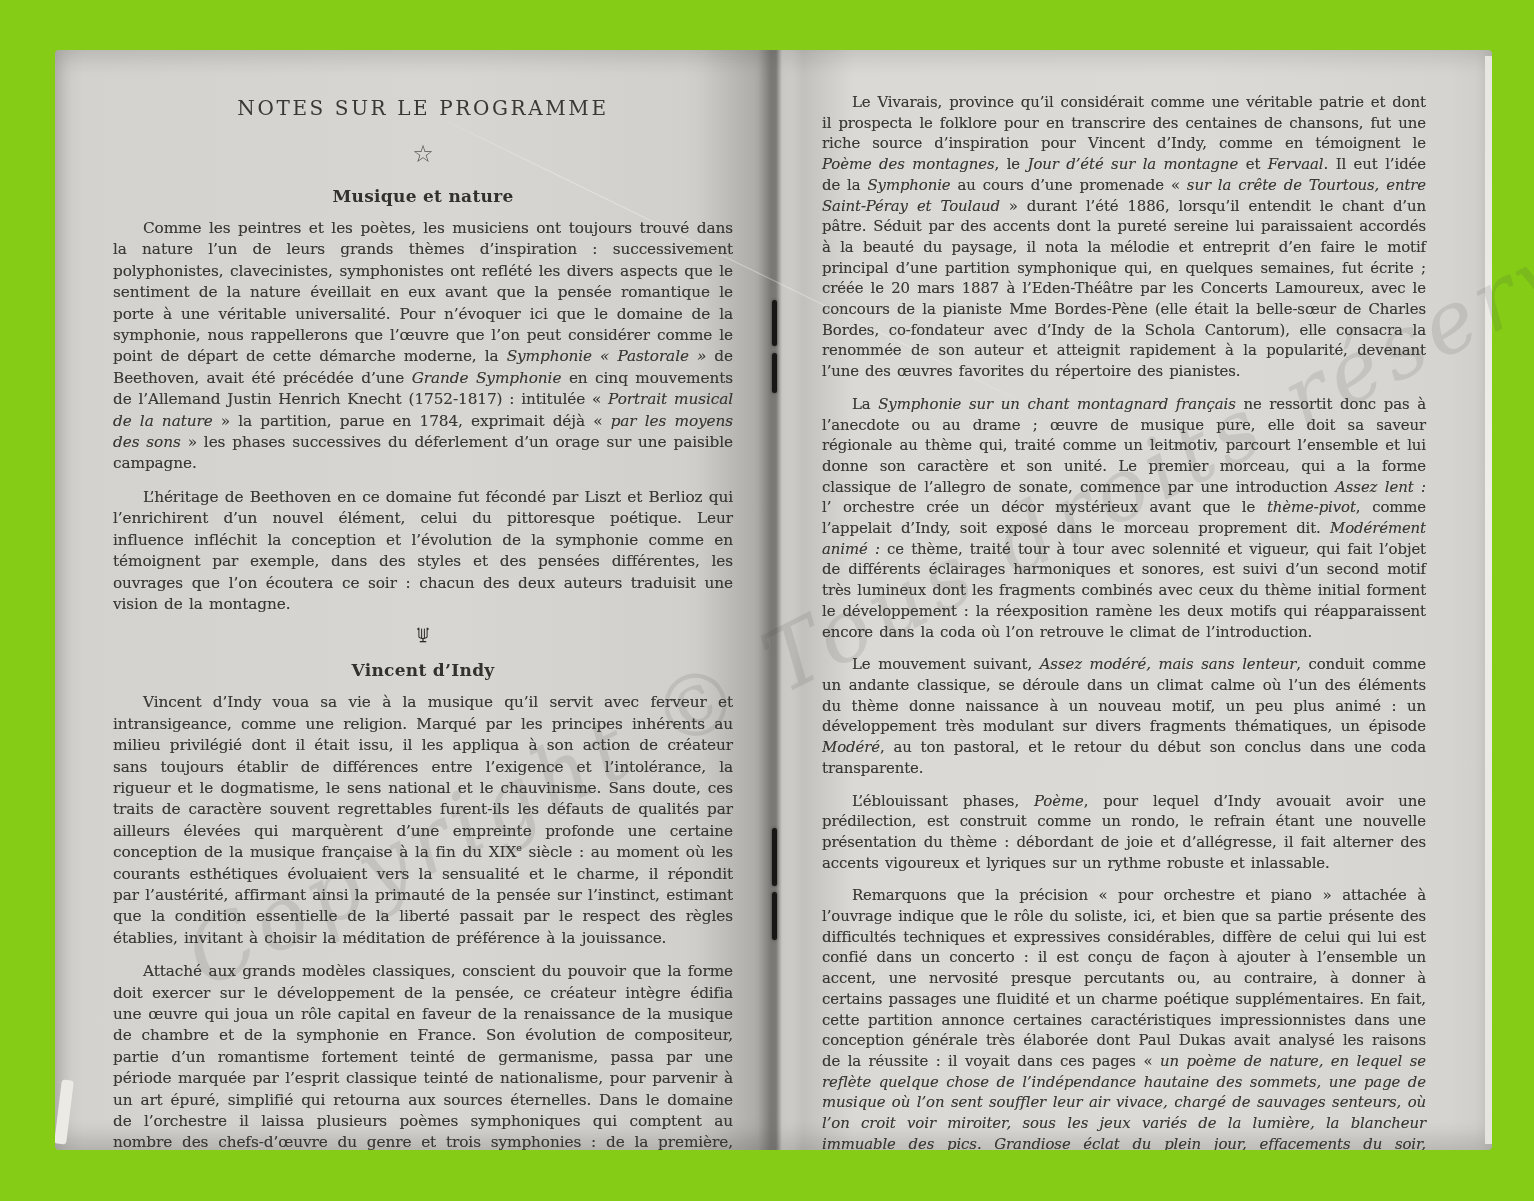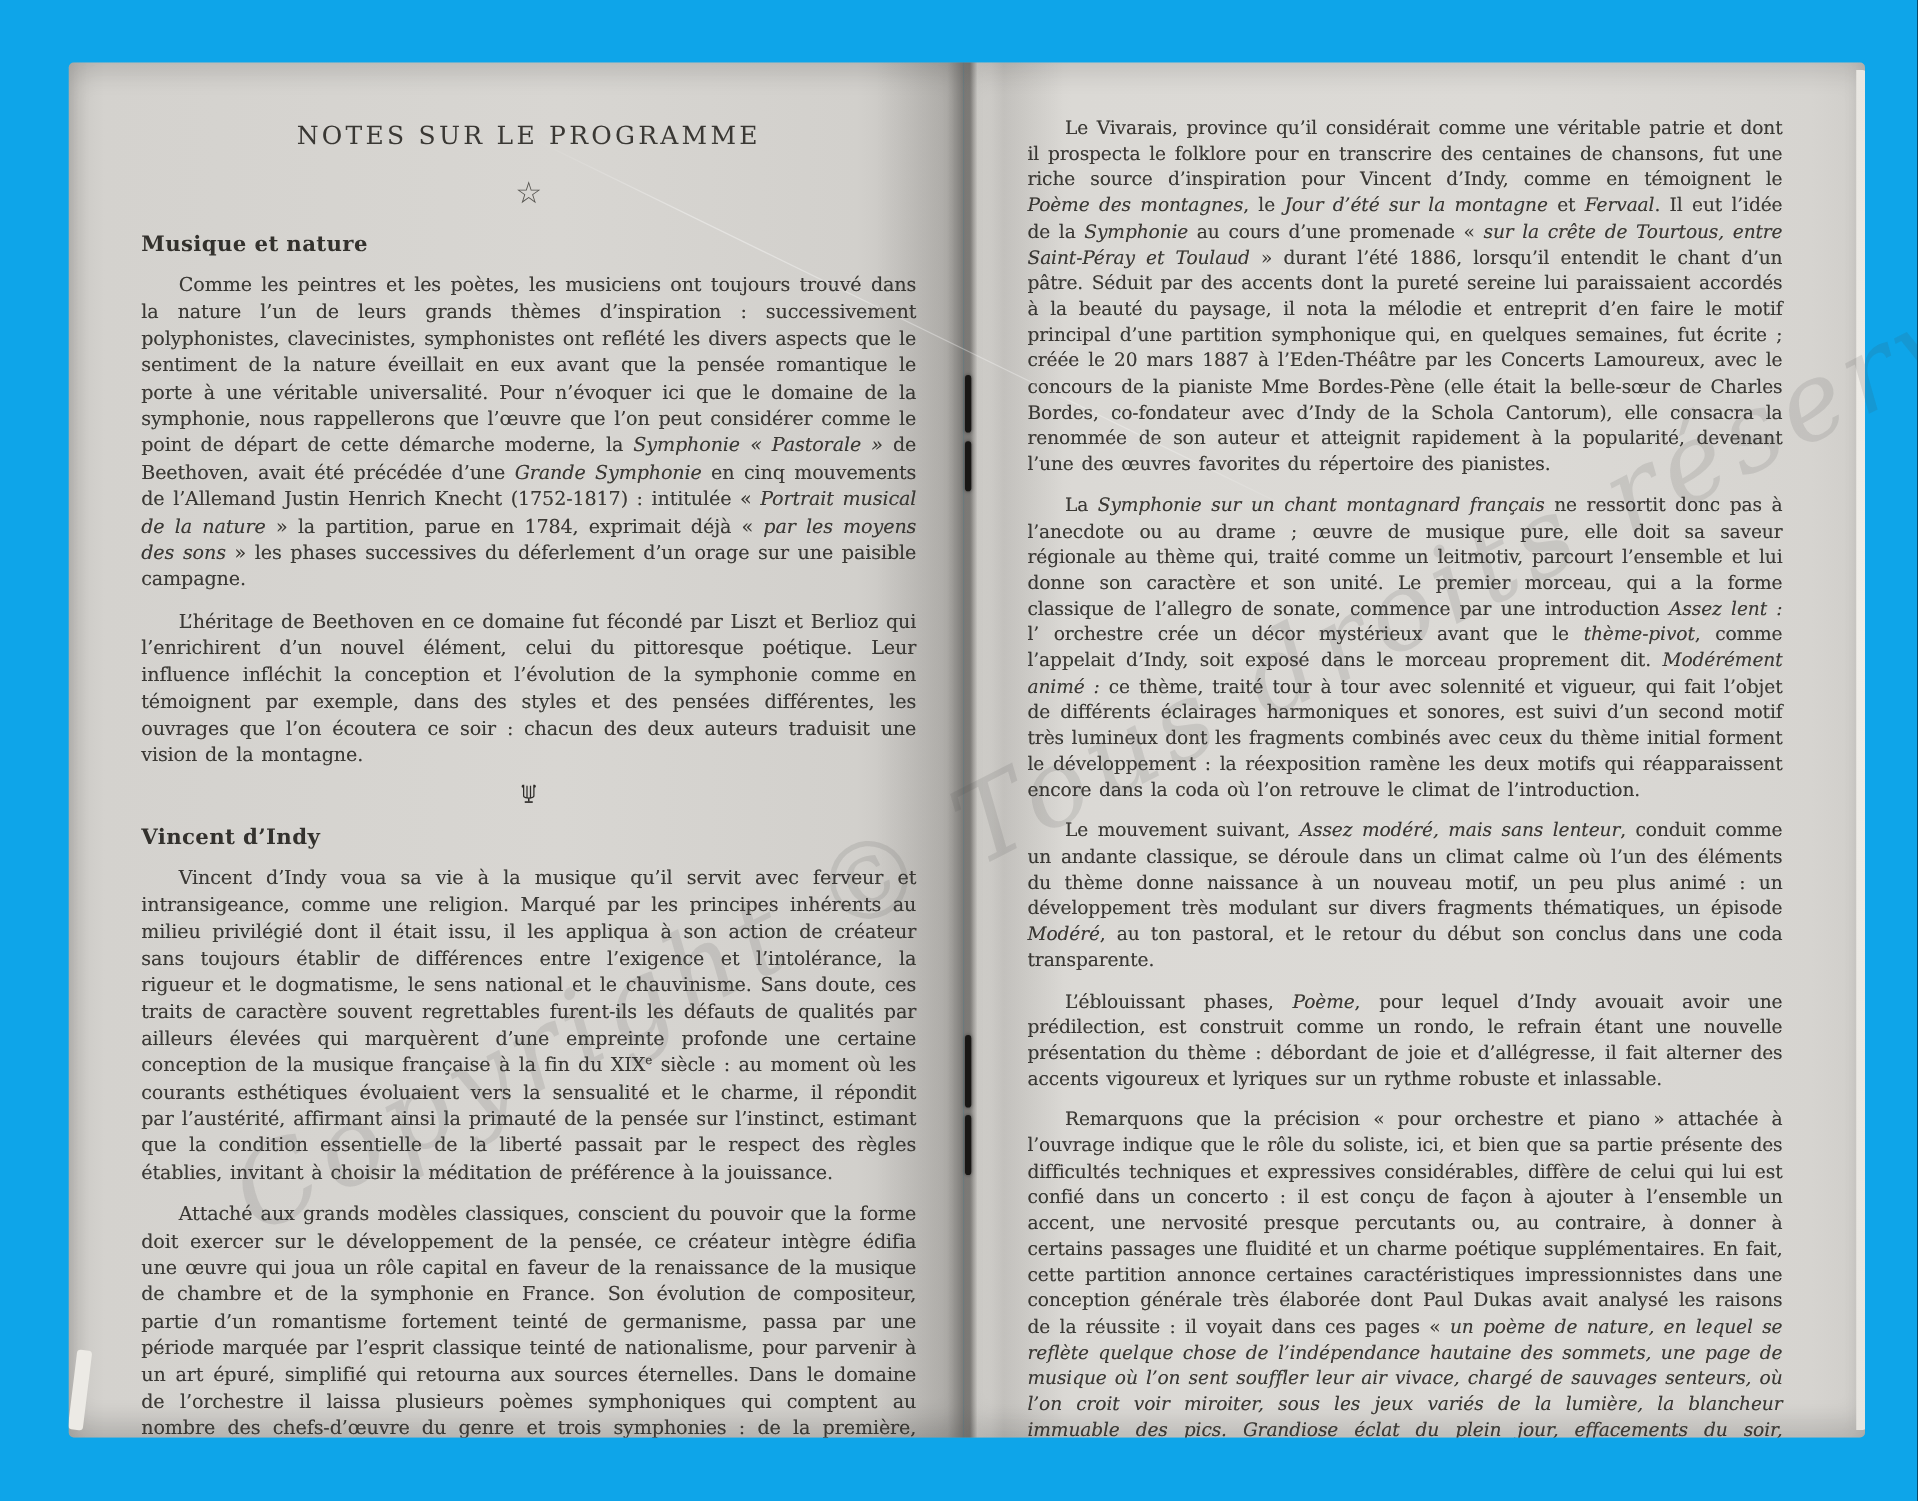--- a/index.html
+++ b/index.html
@@ -1,33 +1,33 @@
 <!DOCTYPE html>
 <html><head>
 <meta charset="utf-8">
 <style>
   html,body{margin:0;padding:0;background:#070707;}
-  .stage{position:relative;width:1534px;height:1201px;background:#0ea5e9;overflow:hidden;
+  .stage{position:relative;width:1534px;height:1201px;background:#84cc16;overflow:hidden;
          font-family:"DejaVu Serif","Liberation Serif",serif;}
   .spread{position:absolute;left:55px;top:50px;width:1437px;height:1100px;}
   .page{position:absolute;top:0;height:1100px;overflow:hidden;color:#343230;}
   .page.left{left:0;width:716px;border-radius:4px 0 0 4px;
     background:linear-gradient(90deg,#c9c7c3 0%,#d4d2ce 4%,#d8d6d2 55%,#d2d0cc 88%,#bdbbb7 99%);
     box-shadow:inset 0 10px 18px rgba(0,0,0,0.12), inset 0 -14px 18px rgba(0,0,0,0.14);}
   .page.right{left:716px;width:721px;border-radius:0 4px 4px 0;
     background:linear-gradient(90deg,#b9b7b3 0%,#d0cecA 3%,#dbd9d5 12%,#dcdad6 60%,#d6d4d0 94%,#cfcdc9 100%);
     box-shadow:inset 0 10px 18px rgba(0,0,0,0.10), inset 0 -14px 18px rgba(0,0,0,0.12);}
   .page-inner{position:absolute;top:0;bottom:0;}
   .left .page-inner{left:58px;right:38px;padding-top:46px;}
   .right .page-inner{left:51px;right:66px;padding-top:42px;}
   h1.title{margin:0 0 22px 0;font-size:20px;font-weight:400;letter-spacing:2.6px;
     text-align:center;color:#3a3834;}
   .star{text-align:center;font-family:"DejaVu Sans","Liberation Sans",sans-serif;
     font-size:24px;color:#55534e;margin:0 0 20px 0;line-height:1;}
-  h2.sec{margin:0 0 12px 0;font-size:17px;font-weight:700;color:#33312d;letter-spacing:0.3px;}
+  h2.sec{margin:0 0 12px 0;font-size:17px;font-weight:700;color:#33312d;letter-spacing:0.3px;text-align:center;}
   .left p.body{font-size:15.3px;line-height:21.4px;}
   .right p.body{font-size:14.9px;line-height:20.7px;}
   p.body{margin:0 0 12px 0;text-align:justify;text-indent:30px;letter-spacing:-0.1px;
     word-spacing:1.5px;color:#3a3834;text-shadow:0 0 0.5px rgba(58,56,52,0.45);}
   p.body .i{font-style:italic;}
   p.body .sup{vertical-align:super;font-size:0.62em;line-height:0;}
   .lyre{text-align:center;margin:8px 0 14px 0;line-height:1;}
   .lyre svg{display:inline-block;}
   .gutter-shadow{position:absolute;left:646px;top:0;width:150px;height:1100px;pointer-events:none;
     background:linear-gradient(90deg,rgba(0,0,0,0) 0%,rgba(20,18,16,0.10) 38%,rgba(20,18,16,0.30) 47%,

